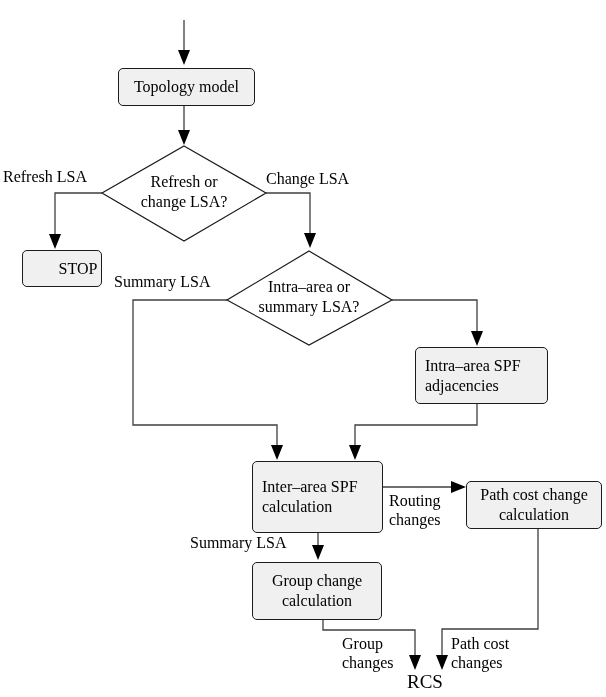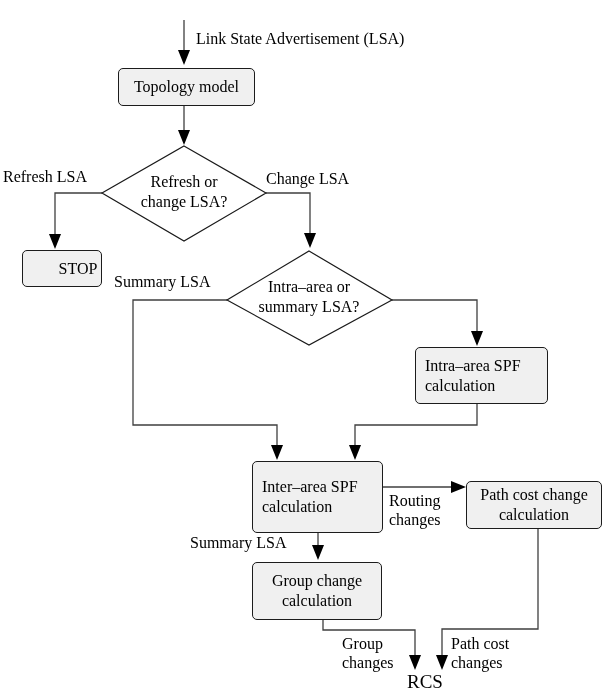--- a/index.html
+++ b/index.html
@@ -60,42 +60,41 @@
     <polygon class="arrowhead" points="271,445 283,445 277,460"></polygon>
     <polygon class="arrowhead" points="451,481 451,493 466,487"></polygon>
     <polygon class="arrowhead" points="312,545 324,545 318,560"></polygon>
     <polygon class="arrowhead" points="409,655 421,655 415,670"></polygon>
     <polygon class="arrowhead" points="436,655 448,655 442,670"></polygon>
 
     <polygon class="diamond" points="184,146 266,193 184,241 102,193"></polygon>
     <polygon class="diamond" points="309,251 392,300 309,345 227,300"></polygon>
   </svg>
 
-  <div class="lbl" style="left:196px;top:29px;">Link State Advertisement (LSA)</div>
   <div class="lbl" style="left:3px;top:167px;">Refresh LSA</div>
   <div class="lbl" style="left:266px;top:169px;">Change LSA</div>
   <div class="lbl" style="left:114px;top:272px;">Summary LSA</div>
   <div class="lbl" style="left:389px;top:491px;">Routing
 changes</div>
   <div class="lbl" style="left:190px;top:533px;">Summary LSA</div>
   <div class="lbl" style="left:342px;top:634px;">Group
 changes</div>
   <div class="lbl" style="left:451px;top:634px;">Path cost
 changes</div>
   <div class="lbl rcs" style="left:407px;top:672px;text-align:center;">RCS</div>
 
   <div class="diamond-label" style="left:104px;top:172px;width:160px;">Refresh or
 change LSA?</div>
   <div class="diamond-label" style="left:229px;top:277px;width:160px;">Intra–area or
 summary LSA?</div>
 
   <div class="node" style="left:118px;top:68px;width:137px;height:38px;">Topology model</div>
   <div class="node" style="left:22px;top:250px;width:80px;height:37px;padding-left:32px;">STOP</div>
   <div class="node align-left" style="left:415px;top:347px;width:133px;height:57px;">Intra–area SPF
-calculation</div>
+adjacencies</div>
   <div class="node align-left" style="left:252px;top:461px;width:131px;height:72px;">Inter–area SPF
 calculation</div>
   <div class="node" style="left:466px;top:464px;width:136px;height:48px;margin-top:17px;">Path cost change
 calculation</div>
   <div class="node" style="left:252px;top:562px;width:130px;height:58px;">Group change
 calculation</div>
 
 </div>
 
 </body></html>

